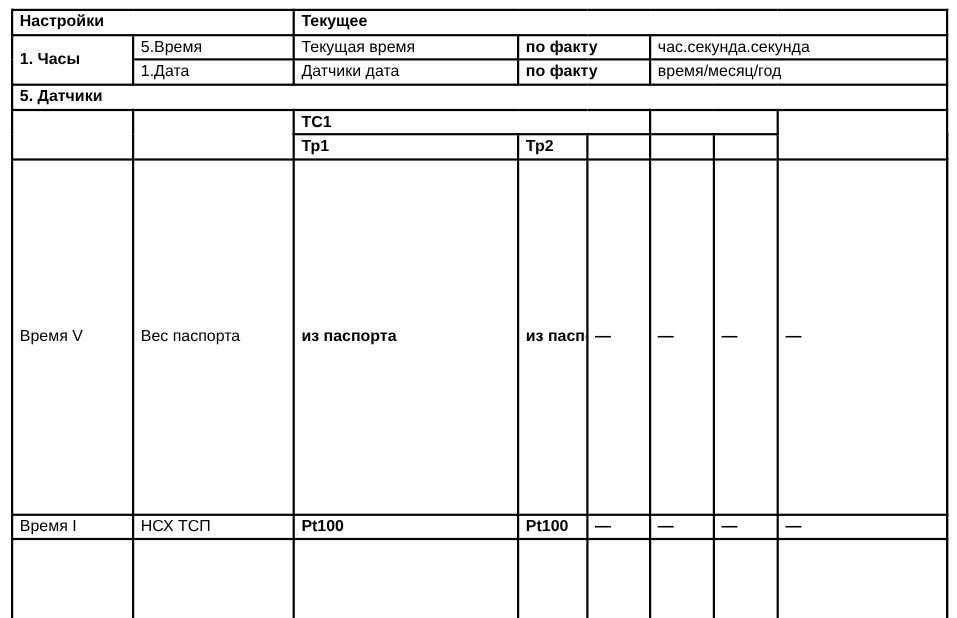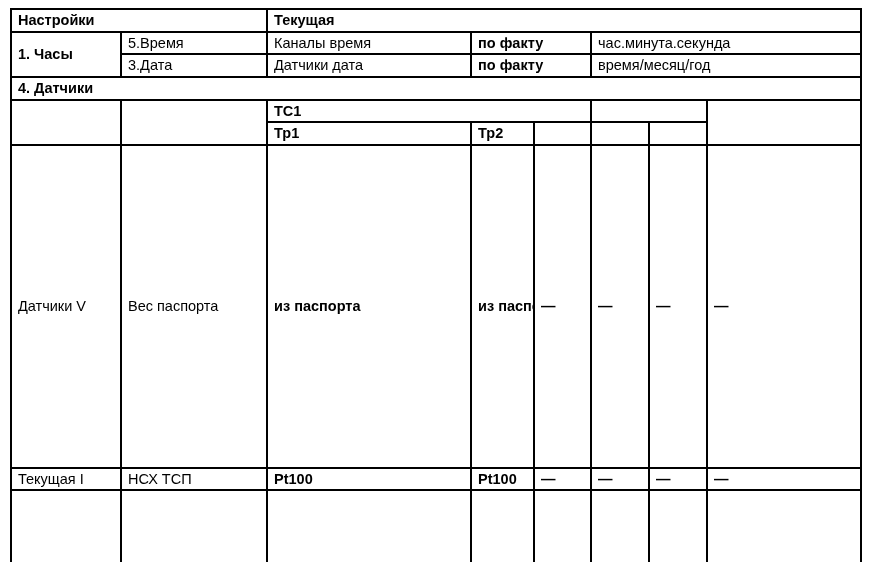--- a/index.html
+++ b/index.html
@@ -58,73 +58,73 @@
       <col style="width:63px">
       <col style="width:57px">
       <col style="width:58px">
       <col style="width:58px">
       <col style="width:154px">
     </colgroup>
     <tbody>
 
       <tr>
         <td class="sec" colspan="2">Настройки</td>
-        <td class="sec" colspan="6">Текущая</td>
+        <td class="sec" colspan="6">Текущее</td>
       </tr>
 
       <tr>
         <td class="b" rowspan="2">1. Часы</td>
         <td>5.Время</td>
-        <td>Каналы время</td>
+        <td>Текущая время</td>
         <td class="b" colspan="2">по факту</td>
-        <td class="sm" colspan="3">час.минута.секунда</td>
+        <td class="sm" colspan="3">час.секунда.секунда</td>
       </tr>
 
       <tr>
-        <td>3.Дата</td>
+        <td>1.Дата</td>
         <td>Датчики дата</td>
         <td class="b" colspan="2">по факту</td>
         <td class="sm" colspan="3">время/месяц/год</td>
       </tr>
 
       <tr>
-        <td class="sec" colspan="8">4. Датчики</td>
+        <td class="sec" colspan="8">5. Датчики</td>
       </tr>
 
       <tr>
         <td rowspan="2"></td>
         <td rowspan="2"></td>
         <td class="ctr b" colspan="3">ТС1</td>
         <td colspan="2"></td>
         <td rowspan="2"></td>
       </tr>
 
       <tr>
         <td class="ctr b">Тр1</td>
         <td class="ctr b">Тр2</td>
         <td></td>
         <td></td>
         <td></td>
         <td></td>
       </tr>
 
       <tr>
-        <td>Датчики V</td>
+        <td>Время V</td>
         <td>Вес паспорта</td>
         <td class="ctr b tight nowrap">из паспорта</td>
         <td class="ctr b tight nowrap">из паспорта</td>
         <td class="dash">—</td>
         <td class="dash">—</td>
         <td class="dash">—</td>
         <td class="dash">—</td>
         <td class="sm">от 0,001 до 10000 л/имп</td>
       </tr>
 
       <tr>
-        <td>Текущая I</td>
+        <td>Время I</td>
         <td>НСХ ТСП</td>
         <td class="ctr b">Pt100</td>
         <td class="ctr b">Pt100</td>
         <td class="dash">—</td>
         <td class="dash">—</td>
         <td class="dash">—</td>
         <td class="dash">—</td>
         <td class="sm"></td>
       </tr>
 

